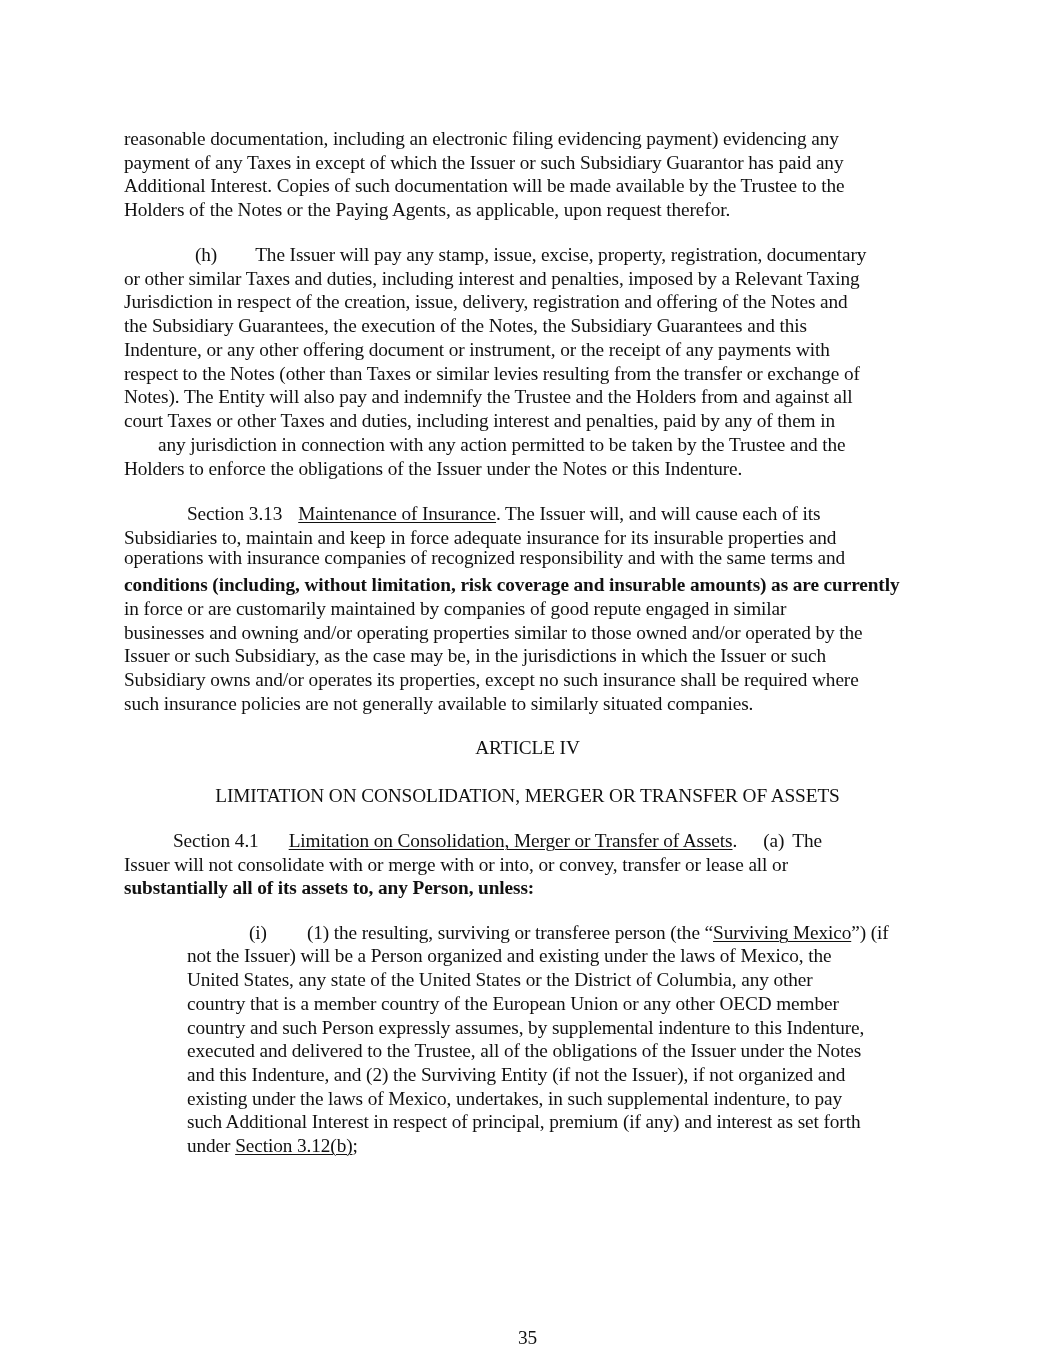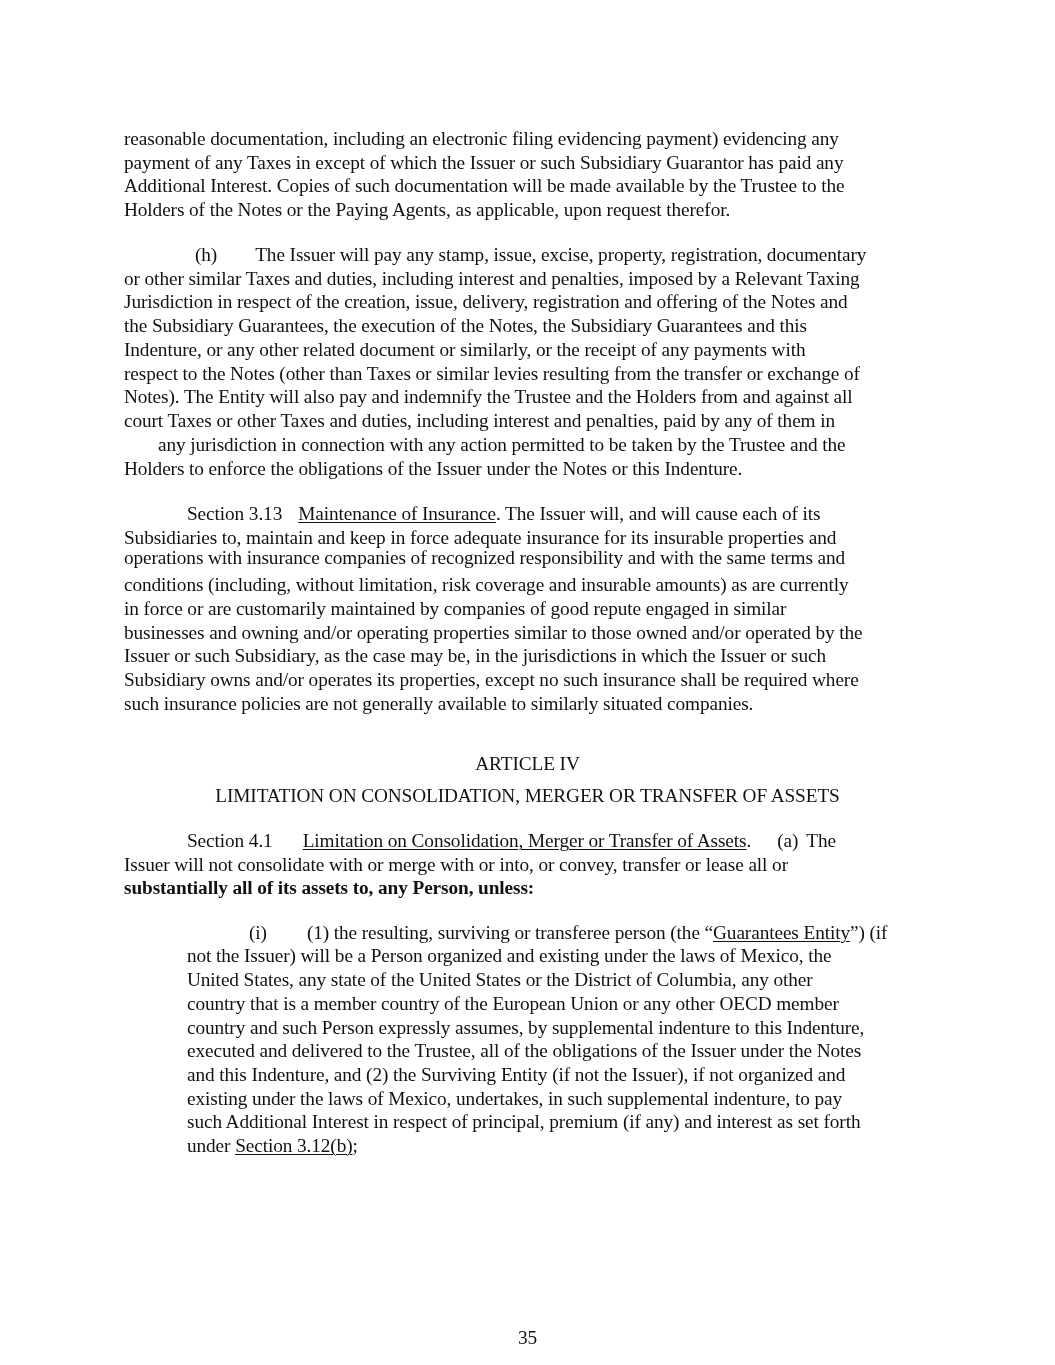--- a/index.html
+++ b/index.html
@@ -30,56 +30,56 @@
     <div class="line" style="left:124px; top:198px;">Holders of the Notes or the Paying Agents, as applicable, upon request therefor.</div>
   </div>
 
   <div>
     <div class="line" style="left:195px; top:243px;">
       <span>(h)</span><span class="tab" style="width:38px;"></span><span>The Issuer will pay any stamp, issue, excise, property, registration, documentary</span>
     </div>
     <div class="line" style="left:124px; top:267px;">or other similar Taxes and duties, including interest and penalties, imposed by a Relevant Taxing</div>
     <div class="line" style="left:124px; top:290px;">Jurisdiction in respect of the creation, issue, delivery, registration and offering of the Notes and</div>
     <div class="line" style="left:124px; top:314px;">the Subsidiary Guarantees, the execution of the Notes, the Subsidiary Guarantees and this</div>
-    <div class="line" style="left:124px; top:338px;">Indenture, or any other related document or similarly, or the receipt of any payments with</div>
+    <div class="line" style="left:124px; top:338px;">Indenture, or any other offering document or instrument, or the receipt of any payments with</div>
     <div class="line" style="left:124px; top:362px;">respect to the Notes (other than Taxes or similar levies resulting from the transfer or exchange of</div>
     <div class="line" style="left:124px; top:385px;">Notes). The Entity will also pay and indemnify the Trustee and the Holders from and against all</div>
     <div class="line" style="left:124px; top:409px;">court Taxes or other Taxes and duties, including interest and penalties, paid by any of them in</div>
     <div class="line" style="left:124px; top:433px;margin-left:34px;">any jurisdiction in connection with any action permitted to be taken by the Trustee and the</div>
     <div class="line" style="left:124px; top:457px;">Holders to enforce the obligations of the Issuer under the Notes or this Indenture.</div>
   </div>
 
   <div>
     <div class="line" style="left:187px; top:502px;">
       <span>Section 3.13</span><span class="tab" style="width:16px;"></span><span class="u">Maintenance of Insurance</span><span>. The Issuer will, and will cause each of its</span>
     </div>
     <div class="line" style="left:124px; top:526px;">Subsidiaries to, maintain and keep in force adequate insurance for its insurable properties and</div>
     <div class="line" style="left:124px; top:546px;">operations with insurance companies of recognized responsibility and with the same terms and</div>
-    <div class="line" style="left:124px; top:573px;">conditions (including, without limitation, risk coverage and insurable amounts) as are currently</div>
+    <div class="line" style="left:124px; top:573px;font-weight:bold;">conditions (including, without limitation, risk coverage and insurable amounts) as are currently</div>
     <div class="line" style="left:124px; top:597px;">in force or are customarily maintained by companies of good repute engaged in similar</div>
     <div class="line" style="left:124px; top:621px;">businesses and owning and/or operating properties similar to those owned and/or operated by the</div>
     <div class="line" style="left:124px; top:644px;">Issuer or such Subsidiary, as the case may be, in the jurisdictions in which the Issuer or such</div>
     <div class="line" style="left:124px; top:668px;">Subsidiary owns and/or operates its properties, except no such insurance shall be required where</div>
     <div class="line" style="left:124px; top:692px;">such insurance policies are not generally available to similarly situated companies.</div>
   </div>
 
-  <div class="line center" style="top:736px;margin-top:16px;">ARTICLE IV</div>
+  <div class="line center" style="top:736px;">ARTICLE IV</div>
   <div class="line center" style="top:784px;">LIMITATION ON CONSOLIDATION, MERGER OR TRANSFER OF ASSETS</div>
 
   <div>
-    <div class="line" style="left:187px; top:829px;">
+    <div class="line" style="left:173px; top:829px;">
       <span>Section 4.1</span><span class="tab" style="width:30px;"></span><span class="u">Limitation on Consolidation, Merger or Transfer of Assets</span><span>.</span><span class="tab" style="width:26px;"></span><span>(a)</span><span class="tab" style="width:8px;"></span><span>The</span>
     </div>
     <div class="line" style="left:124px; top:853px;">Issuer will not consolidate with or merge with or into, or convey, transfer or lease all or</div>
     <div class="line" style="left:124px; top:876px;font-weight:bold;">substantially all of its assets to, any Person, unless:</div>
   </div>
 
   <div>
     <div class="line" style="left:249px; top:921px;">
-      <span>(i)</span><span class="tab" style="width:40px;"></span><span>(1) the resulting, surviving or transferee person (the “</span><span class="u">Guarantees Entity</span><span>”) (if</span>
+      <span>(i)</span><span class="tab" style="width:40px;"></span><span>(1) the resulting, surviving or transferee person (the “</span><span class="u">Surviving Mexico</span><span>”) (if</span>
     </div>
     <div class="line" style="left:187px; top:944px;">not the Issuer) will be a Person organized and existing under the laws of Mexico, the</div>
     <div class="line" style="left:187px; top:968px;">United States, any state of the United States or the District of Columbia, any other</div>
     <div class="line" style="left:187px; top:992px;">country that is a member country of the European Union or any other OECD member</div>
     <div class="line" style="left:187px; top:1016px;">country and such Person expressly assumes, by supplemental indenture to this Indenture,</div>
     <div class="line" style="left:187px; top:1039px;">executed and delivered to the Trustee, all of the obligations of the Issuer under the Notes</div>
     <div class="line" style="left:187px; top:1063px;">and this Indenture, and (2) the Surviving Entity (if not the Issuer), if not organized and</div>
     <div class="line" style="left:187px; top:1087px;">existing under the laws of Mexico, undertakes, in such supplemental indenture, to pay</div>
     <div class="line" style="left:187px; top:1110px;">such Additional Interest in respect of principal, premium (if any) and interest as set forth</div>
     <div class="line" style="left:187px; top:1134px;">

